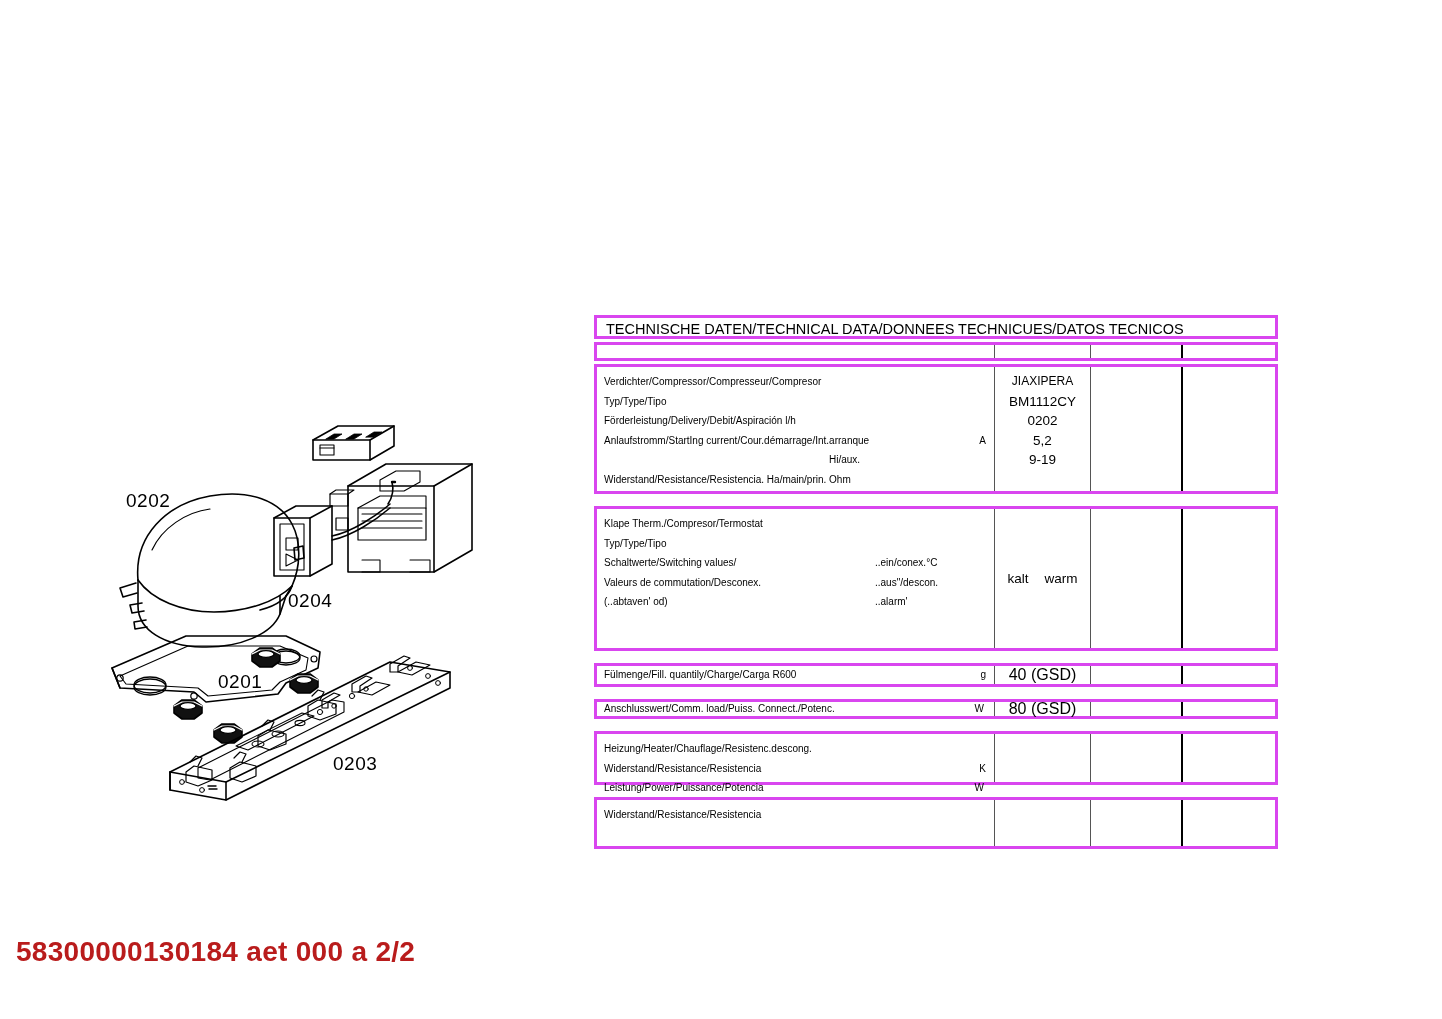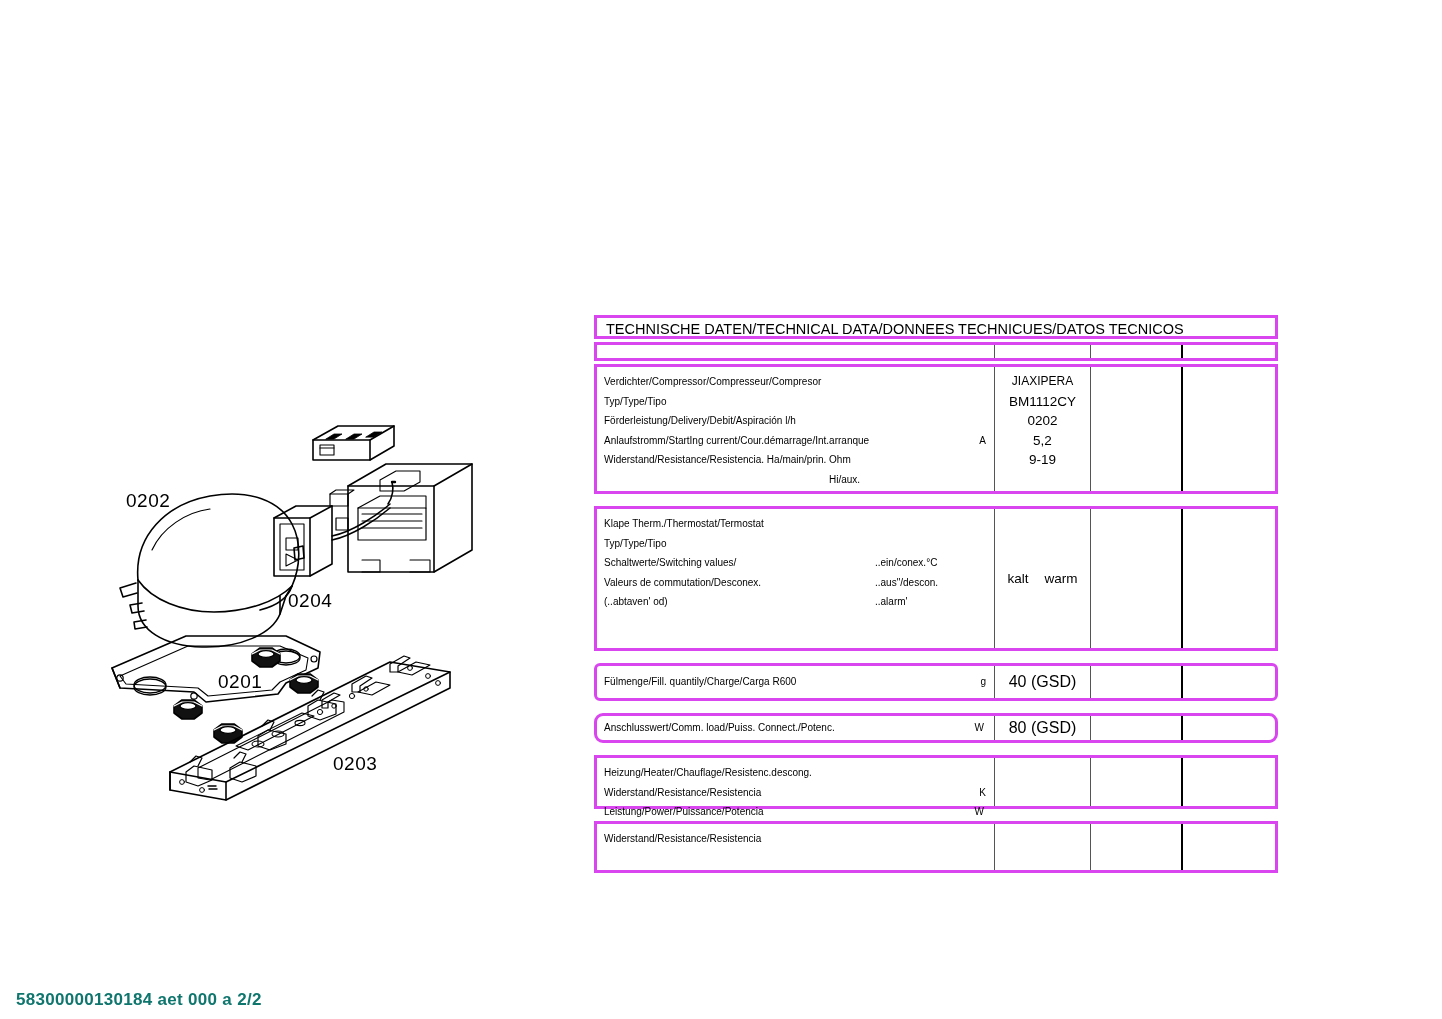--- a/index.html
+++ b/index.html
@@ -127,22 +127,22 @@
   }
   .val-line.first { font-size: 12px; }
   .val-kw {
     font-size: 13.5px;
     white-space: nowrap;
   }
   .kw-pad { display: inline-block; width: 16px; }
 
   .blk-compressor { height: 130px; }
   .blk-thermostat { height: 145px; }
-  .blk-fill { height: 38px; border-radius: 6px; }
-  .blk-load { height: 30px; border-radius: 9px; }
+  .blk-fill { height: 24px; }
+  .blk-load { height: 20px; }
   .blk-heater { height: 54px; }
   .blk-blower { height: 52px; }
 
   .blk-thermostat .col-val {
     display: flex;
     align-items: center;
     justify-content: center;
   }
   .blk-fill .col-val, .blk-load .col-val {
     display: flex;
@@ -152,25 +152,25 @@
   .blk-fill .col-desc, .blk-load .col-desc {
     display: flex;
     align-items: center;
   }
   .blk-fill .desc-line, .blk-load .desc-line { width: 100%; }
 
   
   #footer-code {
     position: absolute;
     left: 16px;
-    top: 990px;
-    font-size: 17px;
+    top: 936px;
+    font-size: 28px;
     letter-spacing: 0.3px;
     font-weight: bold;
-    color: #0f766e;
+    color: #b91c1c;
     white-space: nowrap;
   }
 </style>
 </head>
 <body>
 
 <div id="drawing">
   <svg width="450" height="430" viewBox="0 0 450 430">
     <g fill="none" stroke="#000" stroke-width="1.6" stroke-linejoin="round" stroke-linecap="round">
 
@@ -359,42 +359,42 @@
       <div class="desc-line">
         <span>Typ/Type/Tipo</span>
       </div>
       <div class="desc-line">
         <span>Förderleistung/Delivery/Debit/Aspiración l/h</span>
       </div>
       <div class="desc-line">
         <span>Anlaufstromm/StartIng current/Cour.démarrage/Int.arranque</span>
         <span class="unit">A</span>
       </div>
-      <div class="desc-line">
-        <span>Widerstand/Resistance/Resistencia. Ha/main/prin. Ohm</span>
-      </div>
       <div class="desc-line indent-line">
         <span>Hi/aux.</span>
+      </div>
+      <div class="desc-line">
+        <span>Widerstand/Resistance/Resistencia. Ha/main/prin. Ohm</span>
       </div>
     </div>
     <div class="col-val">
       <div class="val-line first">JIAXIPERA</div>
       <div class="val-line">BM1112CY</div>
       <div class="val-line">0202</div>
       <div class="val-line">5,2</div>
       <div class="val-line">9-19</div>
     </div>
     <div class="col-b"></div>
     <div class="col-c"></div>
   </div>
 
   <div class="tbl-block blk-thermostat">
     <div class="col-desc">
       <div class="desc-line sw-line">
-        <span>Klape Therm./Thermostat/Termostat</span>
+        <span>Klape Therm./Compresor/Termostat</span>
       </div>
       <div class="desc-line sw-line">
         <span>Typ/Type/Tipo</span>
       </div>
       <div class="desc-line sw-line">
         <span>Schaltwerte/Switching values/</span>
         <span class="sw-right">..ein/conex.°C</span>
       </div>
       <div class="desc-line sw-line">
         <span>Valeurs de commutation/Desconex.</span>

